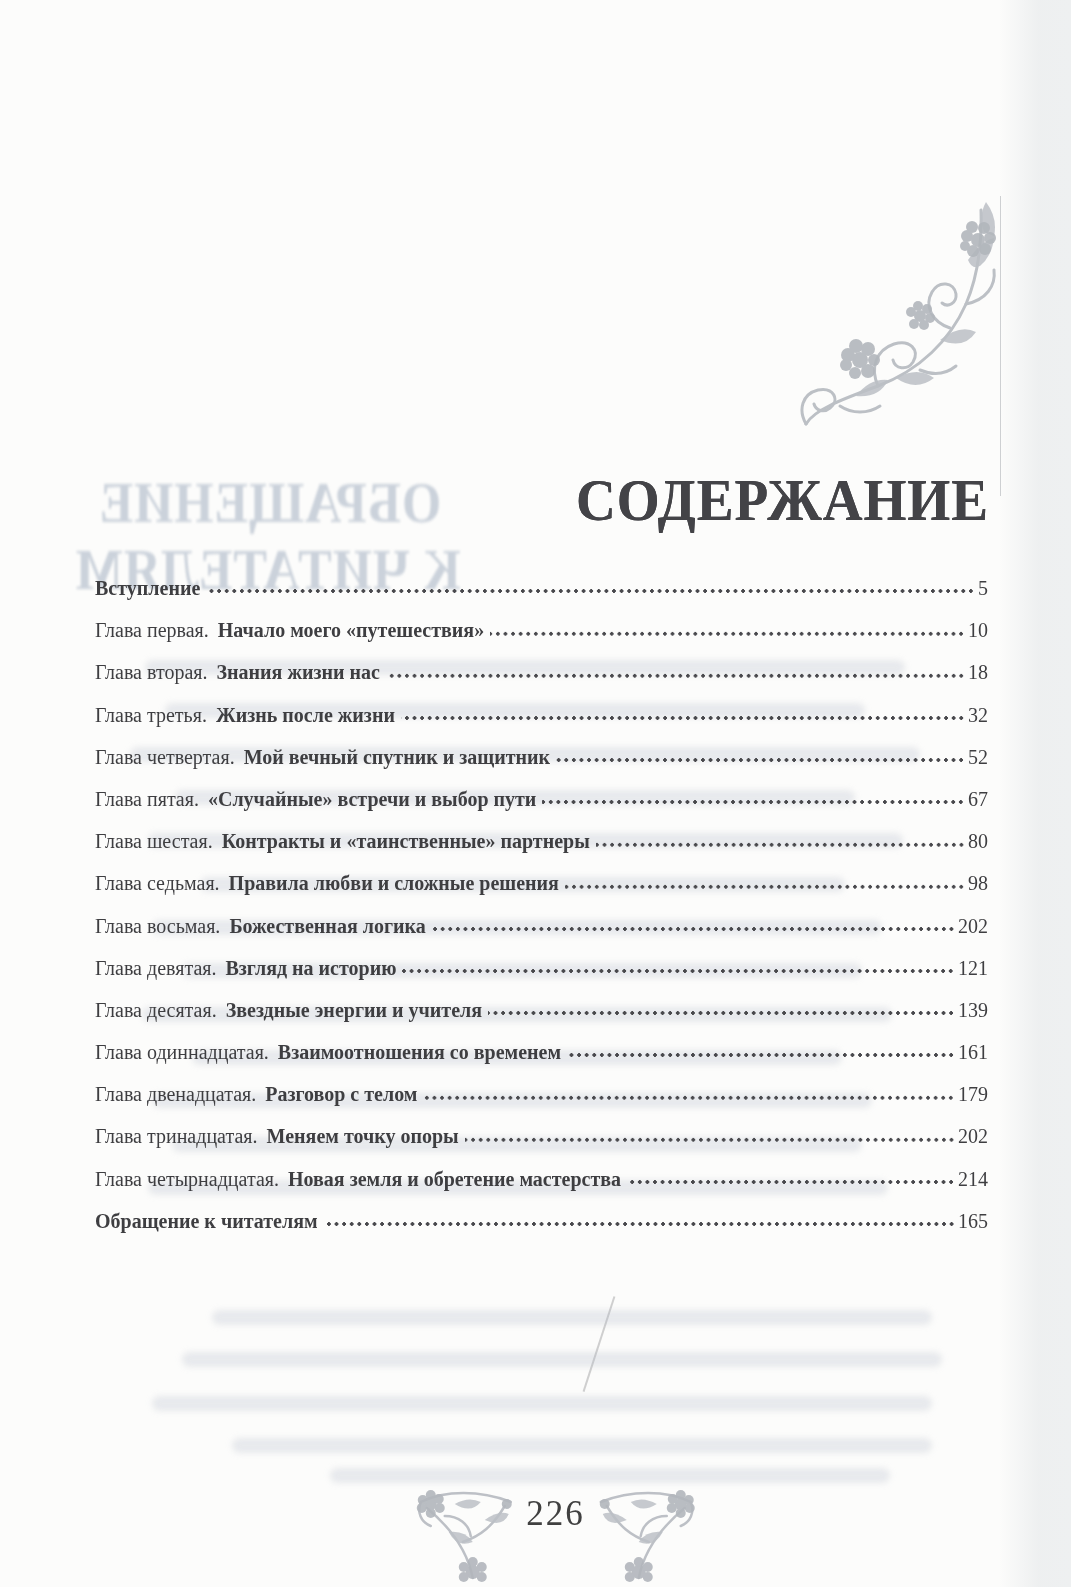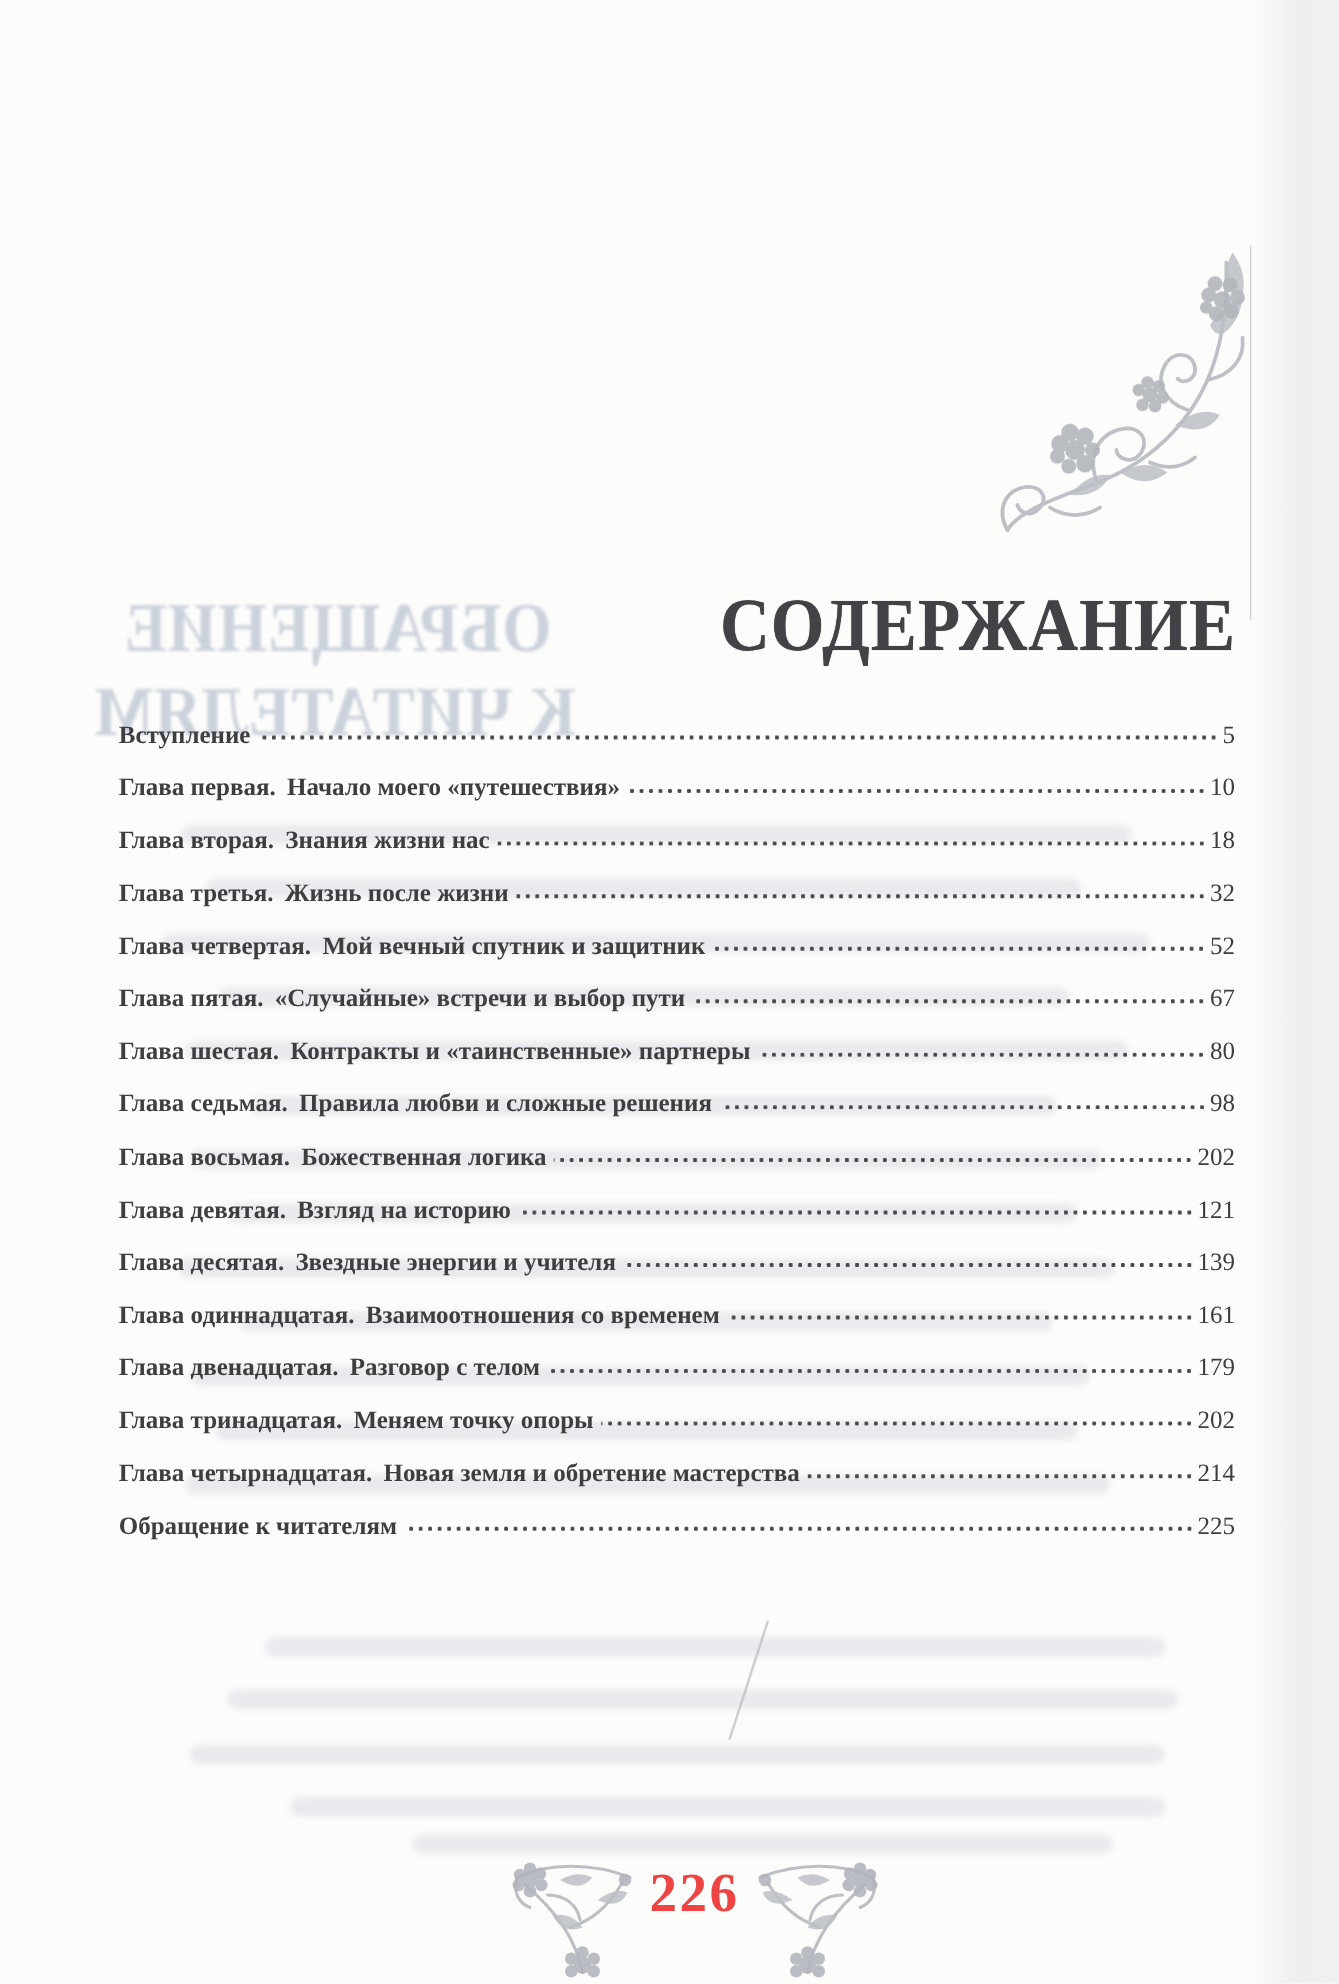--- a/index.html
+++ b/index.html
@@ -43,35 +43,35 @@
     text-shadow:0 0 .6px #434347;
   }
   
   .toc{
     position:absolute;left:95px;right:83px;top:577px;
     font-size:20px;color:#3e3e41;
   }
   .row{display:flex;align-items:baseline;height:42.2px;}
   .label{flex:0 0 auto;white-space:nowrap;}
   .pfx{font-weight:normal;}
-  .pfx:not(:empty){margin-right:9px;font-weight:bold;}
+  .pfx:not(:empty){margin-right:9px;}
   .ttl{font-weight:bold;}
   .leader{
     flex:1 1 auto;height:8px;margin:0 3px 0 6px;min-width:14px;
     background-image:radial-gradient(circle,#49494d 1.5px,rgba(0,0,0,0) 1.9px);
     background-size:7.6px 7.6px;background-repeat:repeat-x;background-position:right bottom;
   }
   .num{flex:0 0 auto;text-align:right;font-weight:normal;}
   
   .footer{
     position:absolute;left:50%;top:1486px;transform:translateX(calc(-50% + 20px));
     display:flex;align-items:center;gap:12px;
   }
   .folio{
-    font-size:44px;font-weight:bold;color:#ef4444;letter-spacing:2px;
+    font-size:35px;font-weight:normal;color:#404040;letter-spacing:2px;
     margin-bottom:42px;
   }
   .orn{color:#b5b9bf;}
   svg{display:block;}
 </style>
 </head>
 <body>
 
 <div class="page-edge"></div>
 <div class="ornament-cut"></div>
@@ -228,21 +228,21 @@
       <span class="num">202</span>
     </div>
   <div class="row">
       <span class="label"><span class="pfx">Глава четырнадцатая.</span><span class="ttl">Новая земля и обретение мастерства</span></span>
       <span class="leader"></span>
       <span class="num">214</span>
     </div>
   <div class="row">
       <span class="label"><span class="pfx"></span><span class="ttl">Обращение к читателям</span></span>
       <span class="leader"></span>
-      <span class="num">225</span>
+      <span class="num">165</span>
     </div>
 </div>
 
 <div class="footer">
   <svg class="orn" width="100" height="98" viewBox="0 0 100 98">
     <g fill="none" stroke="#b6bac0" stroke-width="2.5" stroke-linecap="round" opacity="0.9">
       <path d="M6,16 C30,4 66,4 96,16"></path>
       <path d="M12,22 C34,40 52,62 58,92"></path>
       <path d="M90,20 C78,40 66,50 48,56"></path>
       <path d="M30,30 C44,30 54,38 56,50"></path>

